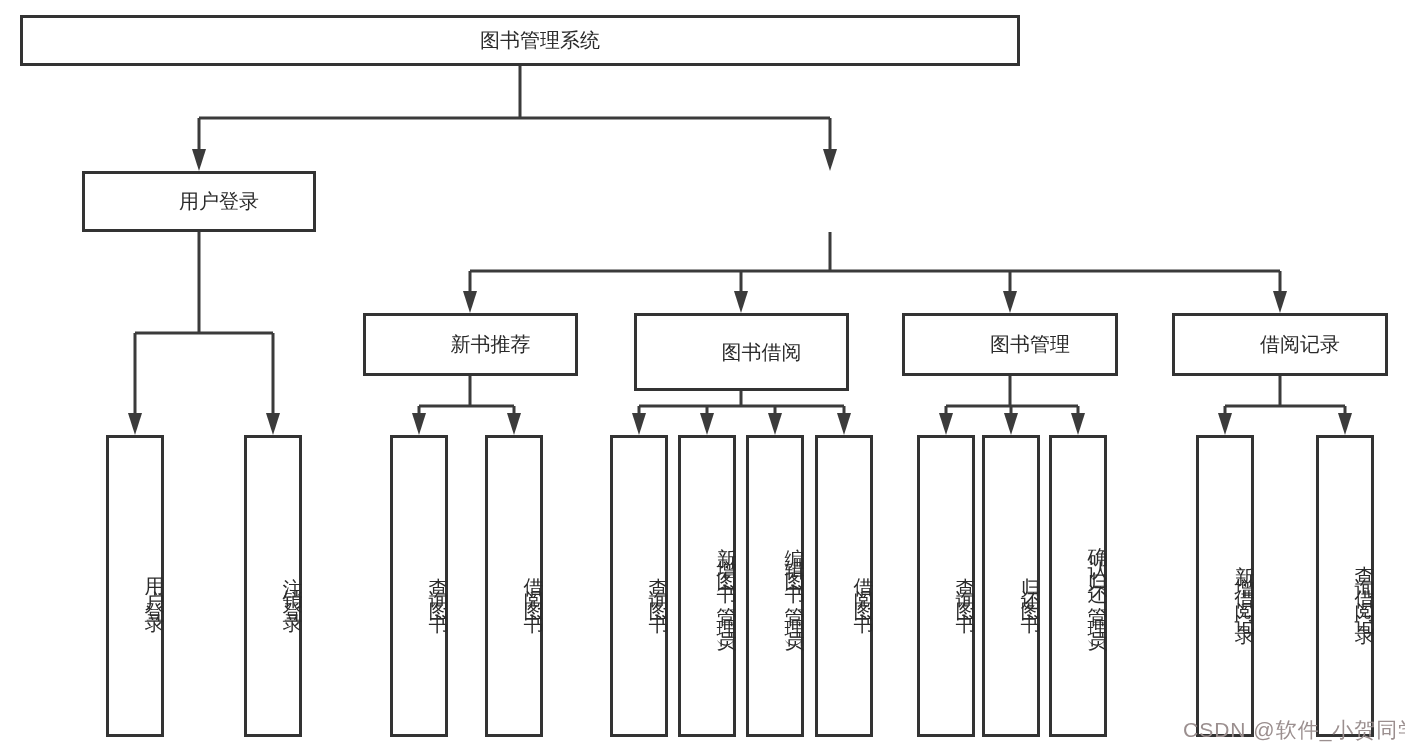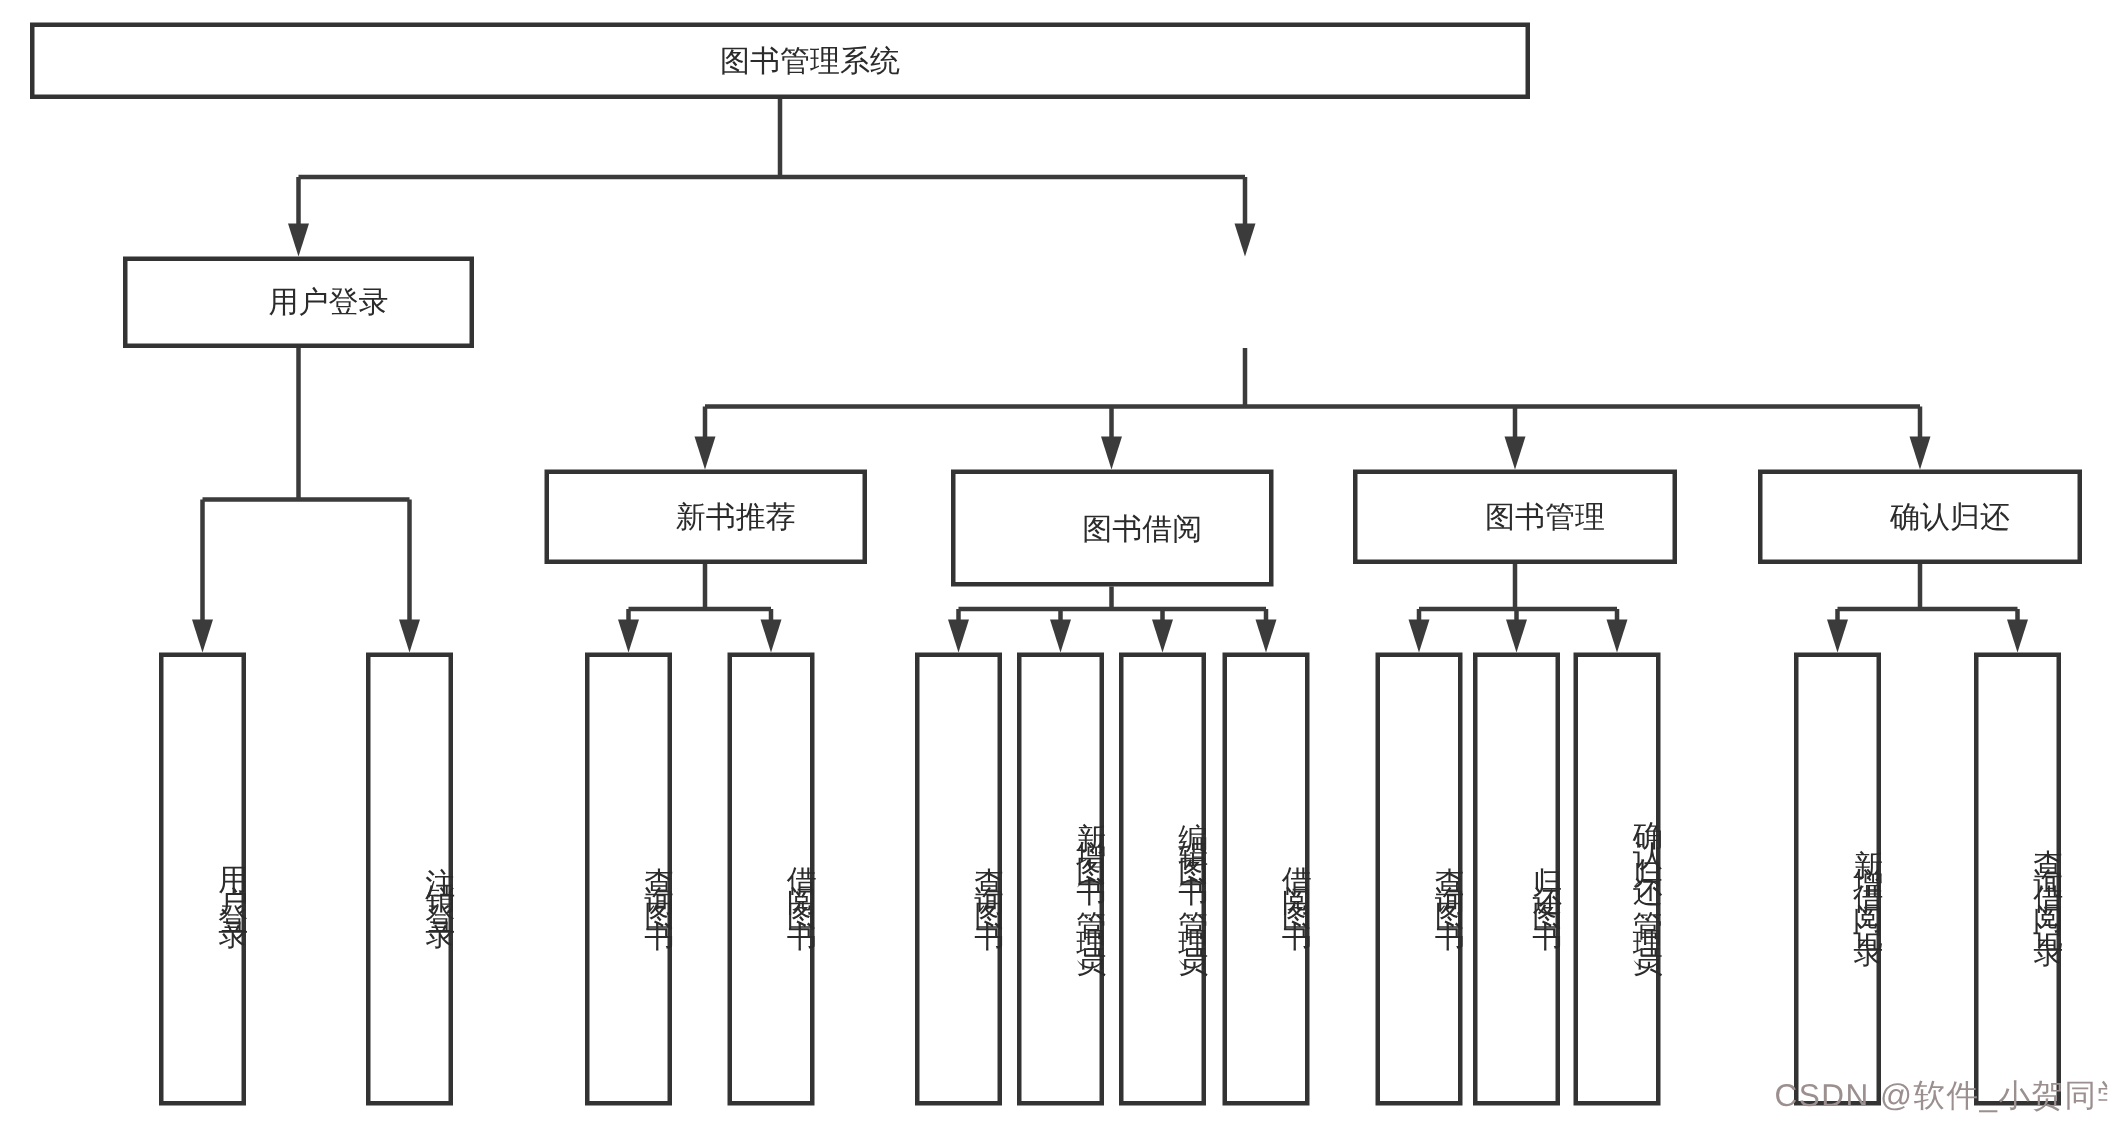--- a/index.html
+++ b/index.html
@@ -85,21 +85,21 @@
     </g>
   </svg>
 
   <div class="box" id="n-root">图书管理系统</div>
 
   <div class="box" id="n-user-login">用户登录</div>
 
   <div class="box" id="n-newbook">新书推荐</div>
   <div class="box" id="n-borrow">图书借阅</div>
   <div class="box" id="n-current">图书管理</div>
-  <div class="box" id="n-records">确认归还</div>
+  <div class="box" id="n-records">借阅记录</div>
 
   <div class="box vbox leaf" id="lf-login-1">
     <span class="vtext">用户登录</span>
   </div>
   <div class="box vbox leaf" id="lf-login-2">
     <span class="vtext">注销登录</span>
   </div>
 
   <div class="box vbox leaf" id="lf-nb-1">
     <span class="vtext">查询图书</span>

